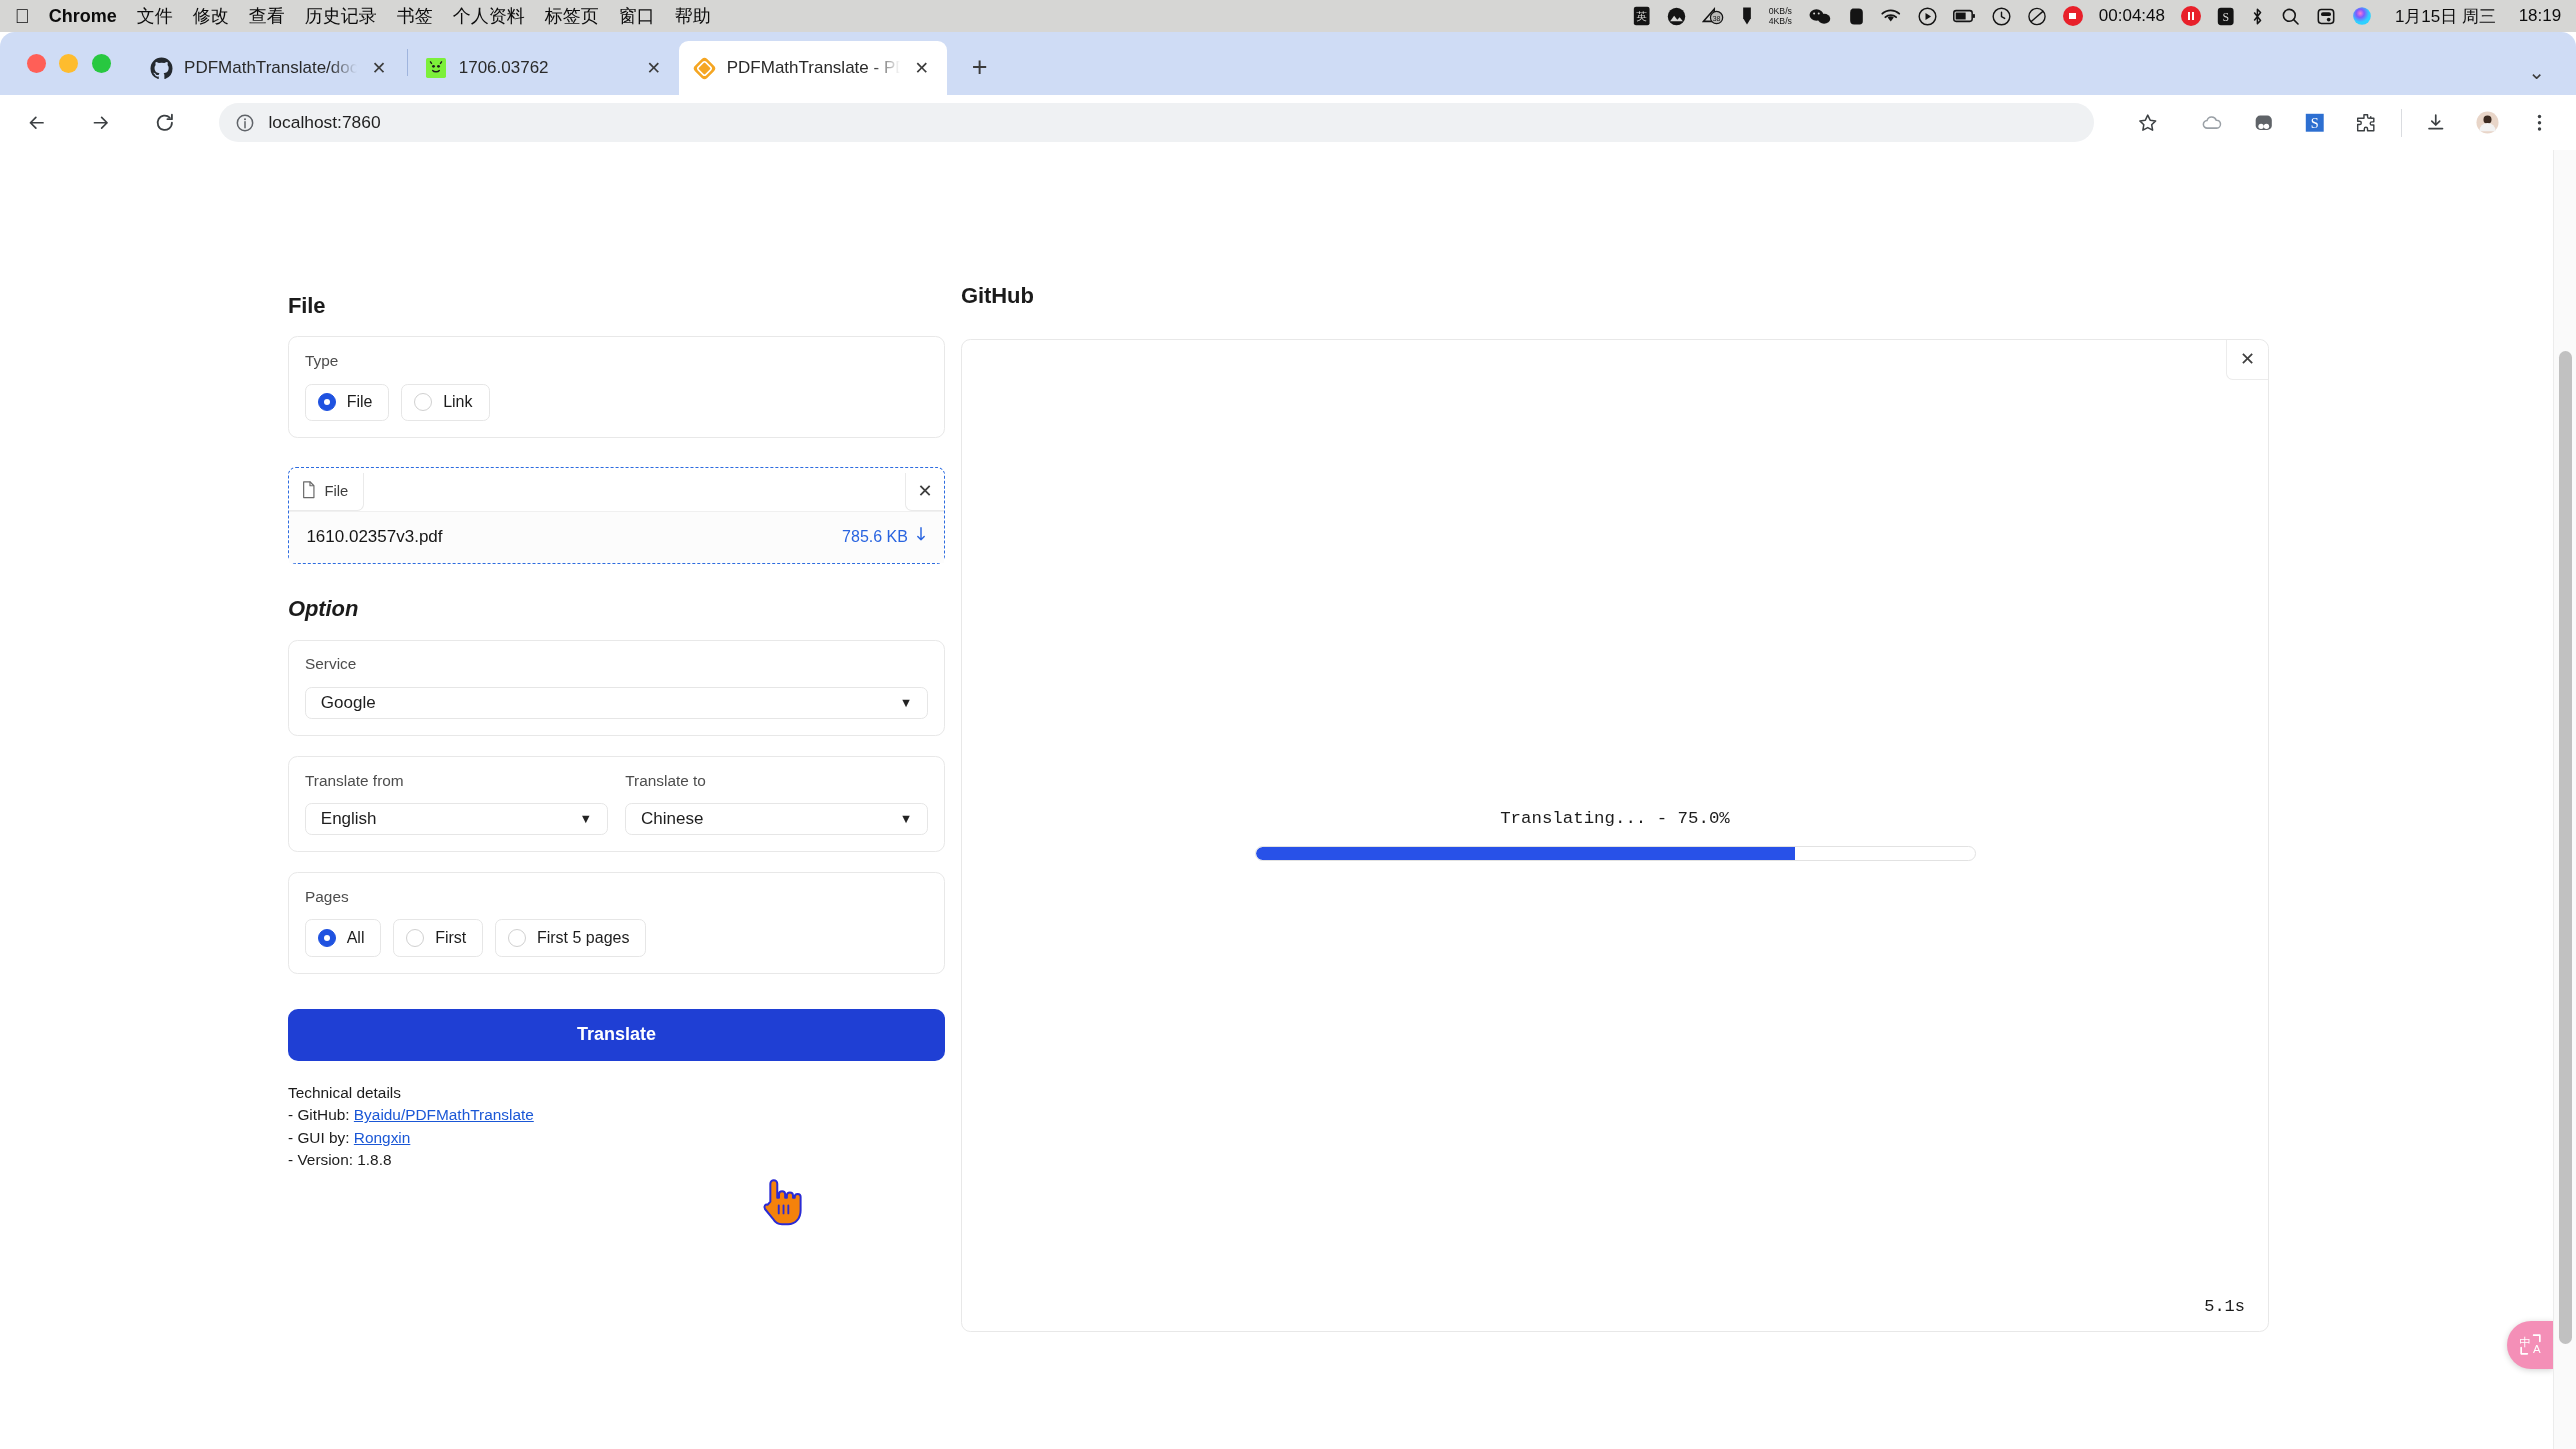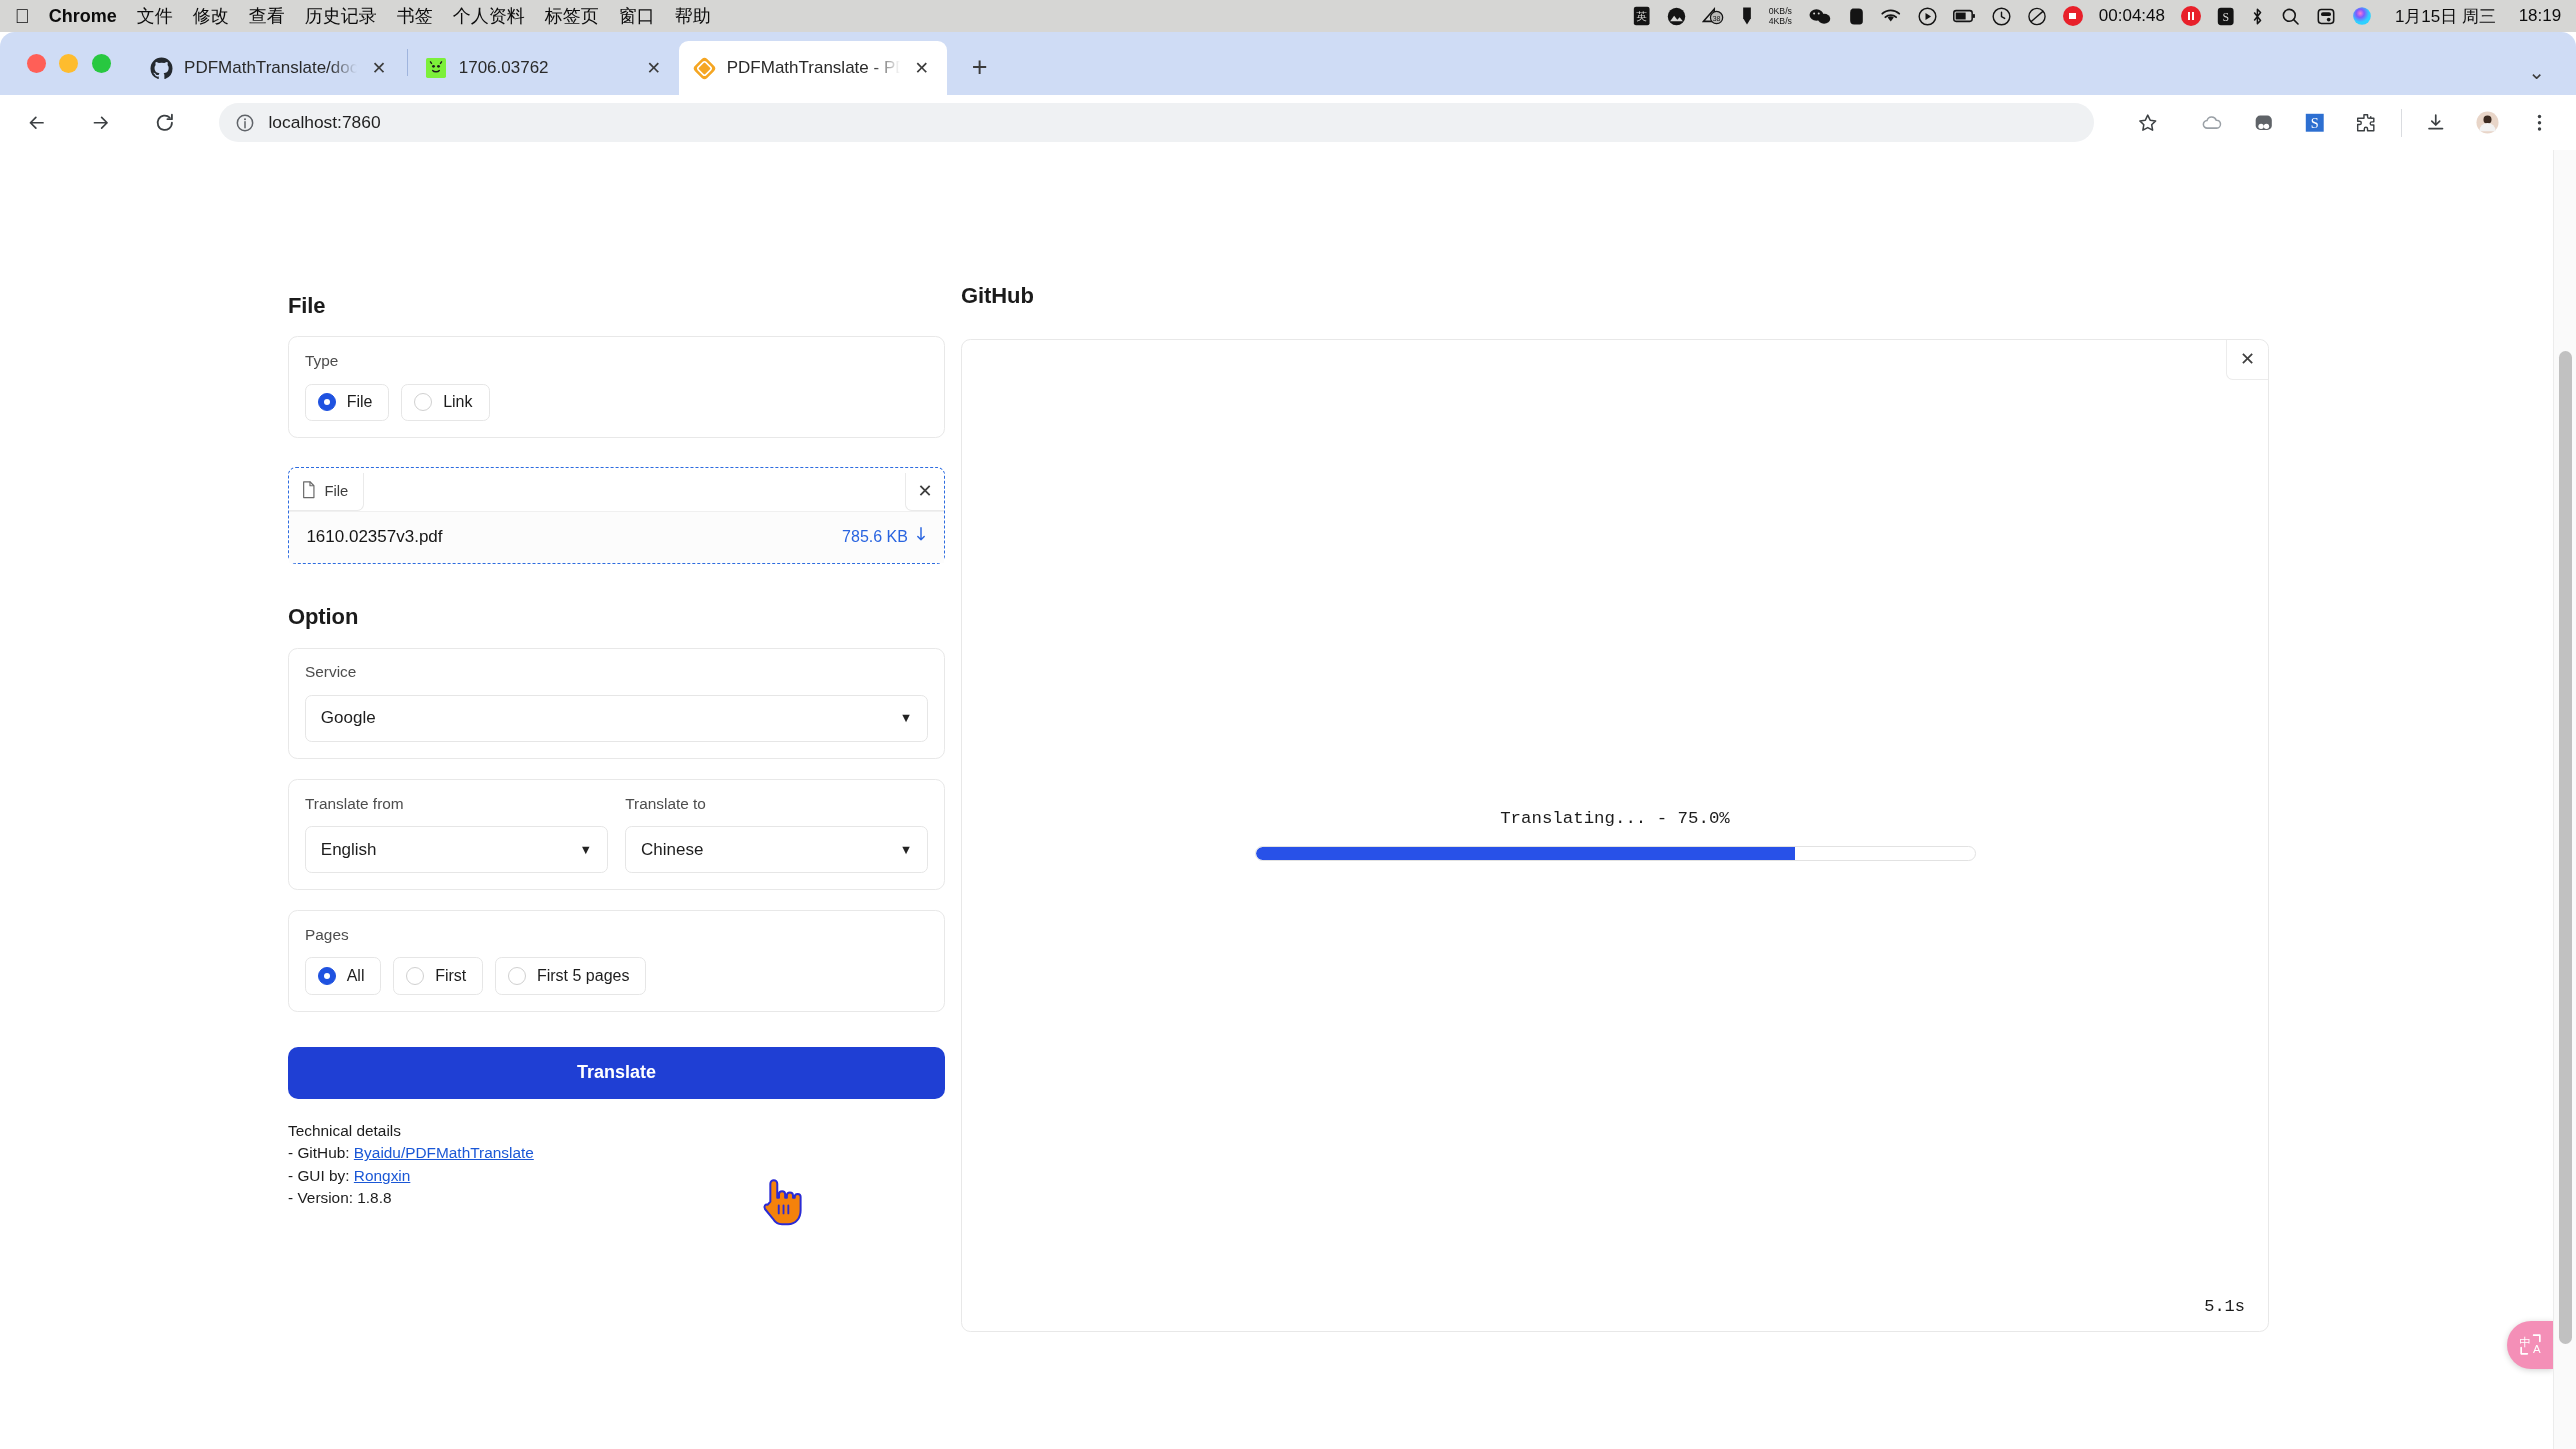--- a/index.html
+++ b/index.html
@@ -217,24 +217,24 @@
     padding: 14.8px 17.4px 16px 17.4px;
     background: #fcfcfc;
     border-top: 0.7px solid #f0f0f0;
   }
   .file-name { font-size: 17px; color: #151515; }
   .file-size {
     font-size: 16px; color: #2964e0;
     display: flex; align-items: center; gap: 6.7px;
   }
 
-  .opt-title { margin-top: 40px; }
+  .opt-title { margin-top: 32px; font-style: italic; }
 
   .select {
-    width: 100%; height: 47px;
+    width: 100%; height: 32px;
     border: 0.7px solid #e6e6e6; border-radius: 6.7px;
     background: #fff;
     display: flex; align-items: center; justify-content: space-between;
     padding: 0 14.8px;
     font-size: 17px; color: #1d1d1d;
   }
   .caret { font-size: 12.7px; color: #232323; }
 
   .two-col { display: flex; gap: 17.4px; }
   .two-col > div { flex: 1; }

